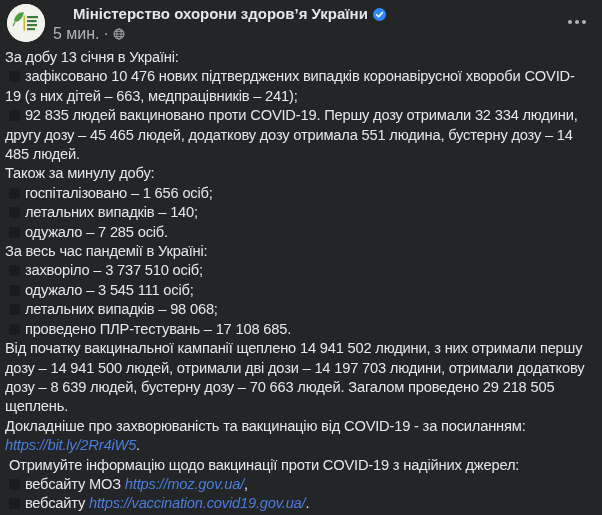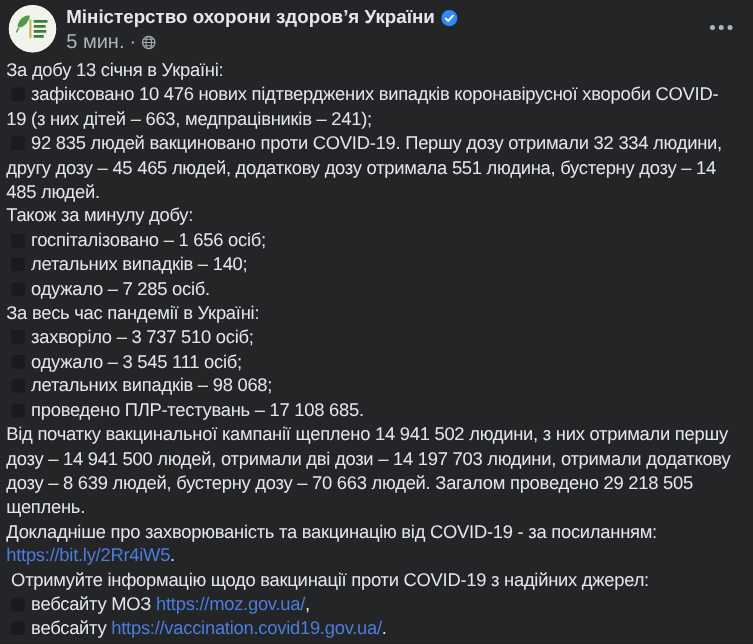--- a/index.html
+++ b/index.html
@@ -10,21 +10,21 @@
     -webkit-font-smoothing:antialiased;
     position:relative;
   }
   .card{width:602px;height:515px;background:#242526;}
 
   
   .header{display:flex;align-items:flex-start;padding:4px 12px 0 7px;height:40px;position:relative;}
   .avatar{width:38px;height:38px;border-radius:50%;overflow:hidden;flex:0 0 38px;background:#f4f4ef;}
   .header-info{margin-left:8px;padding-top:1px;min-width:0;}
   .name-row{display:flex;align-items:center;gap:5px;}
-  .page-name{font-size:15px;font-weight:700;color:#e4e6eb;white-space:nowrap;}
+  .page-name{font-size:15px;font-weight:700;color:#e4e6eb;white-space:nowrap;margin-left:20px;}
   .badge{width:13px;height:13px;flex:0 0 13px;margin-top:1px;}
   .meta-row{display:flex;align-items:center;gap:4px;margin-top:3px;font-size:16px;color:#b0b3b8;}
   .globe{width:12px;height:12px;opacity:.95;}
   .more-btn{position:absolute;right:14px;top:14px;display:flex;gap:3px;padding:6px 2px;cursor:pointer;border-radius:4px;}
   .more-btn i{width:4px;height:4px;border-radius:50%;background:#b0b3b8;display:block;}
 
   
   .post-body{
     padding:4px 14px 0 5px;
     font-size:14.7px;
@@ -32,21 +32,21 @@
     line-height:19.4px;
     color:#e4e6eb;
     white-space:pre-wrap;
     word-wrap:break-word;
   }
   .para{margin:0;}
   .bullet{
     display:inline-block;width:11px;height:11px;border-radius:2.5px;
     background:#1a1b1e;margin:0 1px 0 4px;vertical-align:-1px;
   }
-  a.plink{color:#4a7ddd;text-decoration:none;cursor:pointer;}
+  a.plink{color:#4a7ddd;text-decoration:none;cursor:pointer;font-style:italic;}
 </style>
 </head>
 <body style="background: rgb(36, 37, 38);">
 
 <div class="card">
 
   <div class="header">
     <div class="avatar">
       <svg viewBox="0 0 38 38" width="38" height="38">
         <circle cx="19" cy="19" r="19" fill="#f3f3ee"></circle>

